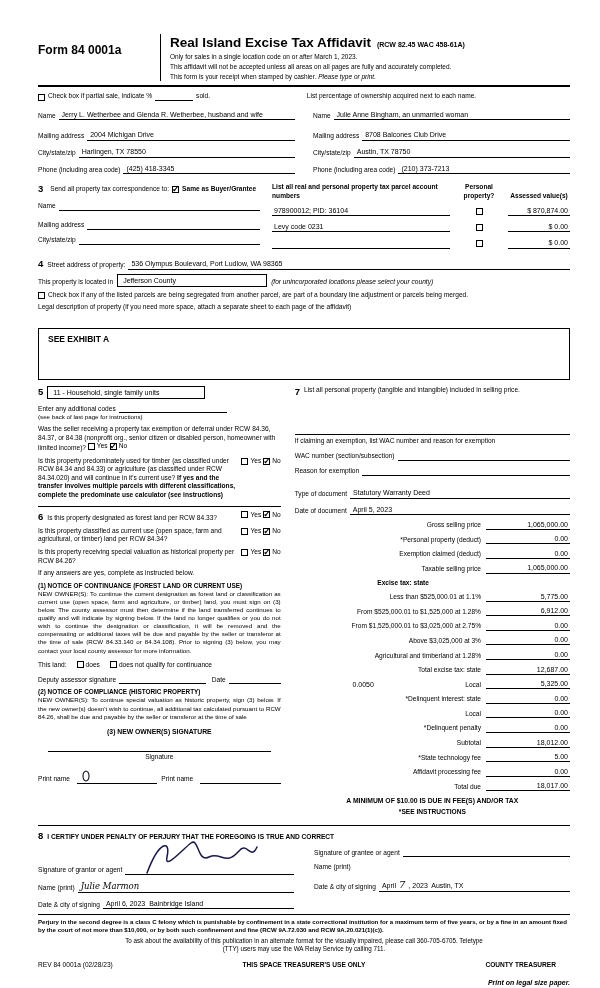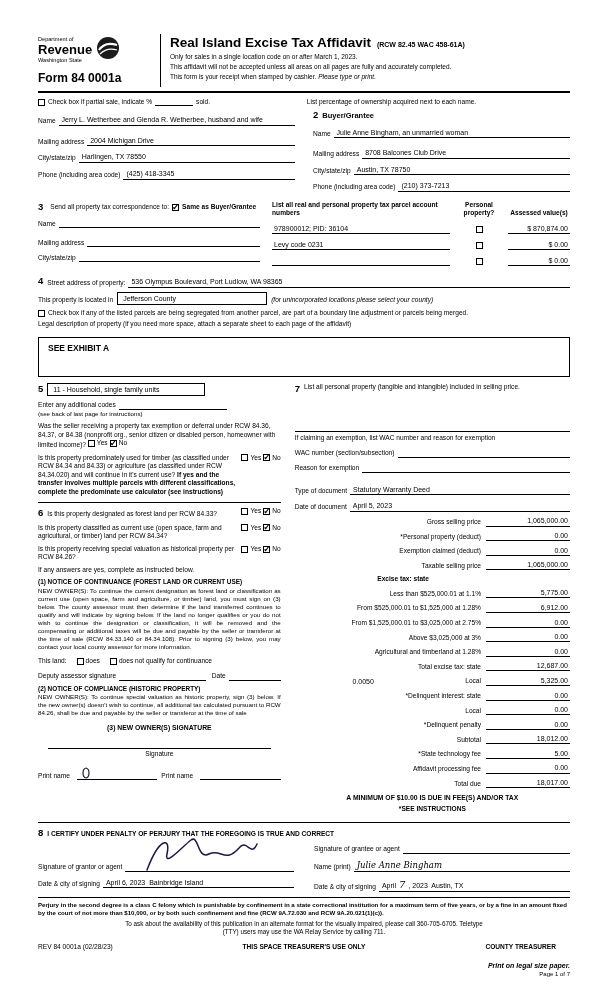--- a/index.html
+++ b/index.html
@@ -49,21 +49,21 @@
   .ph3{width:62px;text-align:center;}
   .prow{display:flex;align-items:flex-end;margin-top:6px;column-gap:4px;}
   .pnum{flex:1;border-bottom:1px solid #000;padding:0 2px;min-height:9px;font-size:7px;}
   .pcbc{width:50px;text-align:center;}
   .pval{width:62px;border-bottom:1px solid #000;text-align:right;padding:0 2px;font-size:7px;white-space:pre;}
   
   .s4{margin-top:9px;}
   .s4line{display:flex;align-items:flex-end;}
   .countybox{display:inline-block;border:1px solid #000;padding:1px 5px;min-width:150px;font-size:7px;margin:0 4px;}
   .segrow{display:flex;align-items:center;gap:3px;margin-top:4px;}
-  .legalbox{border:1px solid #000;height:40px;margin-top:8px;padding:5px 9px;font-weight:bold;font-size:8.5px;}
+  .legalbox{border:1px solid #000;height:52px;margin-top:17px;padding:5px 9px;font-weight:bold;font-size:8.5px;}
   
   .main{display:flex;margin-top:6px;}
   .mleft{width:47.5%;padding-right:10px;}
   .mright{flex:1;padding-left:4px;}
   .codebox{display:inline-block;border:1px solid #000;padding:1px 5px;min-width:158px;font-size:7px;}
   .s5add{display:flex;align-items:flex-end;width:78%;margin-top:5px;}
   .fineprint{font-size:6.2px;}
   .qflex{display:flex;align-items:flex-start;margin-top:4px;}
   .qtext{flex:1;padding-right:4px;}
   .yn{white-space:nowrap;display:inline-flex;gap:2px;align-items:center;}
@@ -103,32 +103,20 @@
   .printnote{text-align:right;font-size:7px;margin-top:9px;}
   .pagenote{font-size:6px;margin-top:1px;}
 </style>
 </head>
 <body>
 
 <div class="page">
 
   <div class="hdr">
     <div class="hdr-left">
-      <div class="dept-row">
-        <div>
-          <div class="dept-small">Department of</div>
-          <div class="dept-name">Revenue</div>
-          <div class="dept-sub">Washington State</div>
-        </div>
-        <svg width="24" height="24" viewBox="0 0 24 24">
-          <circle cx="12" cy="12" r="11" fill="#1b1b1b"></circle>
-          <path d="M3 14 Q 9 5 21 9" stroke="#fff" stroke-width="2.2" fill="none"></path>
-          <path d="M4 18 Q 11 11 21 14" stroke="#fff" stroke-width="1.2" fill="none"></path>
-        </svg>
-      </div>
       <div class="form-num">Form 84 0001a</div>
     </div>
     <div class="hdr-right">
       <div>
         <span class="title">Real Island Excise Tax Affidavit</span>
         <span class="title-ref">(RCW 82.45 WAC 458-61A)</span>
       </div>
       <div class="note">Only for sales in a single location code on or after March 1, 2023.</div>
       <div class="note">This affidavit will not be accepted unless all areas on all pages are fully and accurately completed.</div>
       <div class="note"><span>This form is your receipt when stamped by cashier. </span><i>Please type or print.</i></div>
@@ -159,21 +147,20 @@
       <div class="frow">
           <span class="flab">City/state/zip</span>
           <span class="fline"><span class="fval">Harlingen, TX 78550</span></span>
         </div>
       <div class="frow">
           <span class="flab">Phone (including area code)</span>
           <span class="fline"><span class="fval">(425) 418-3345</span></span>
         </div>
     </div>
     <div>
-      <div><span class="secnum">2</span><span class="sectitle">Buyer/Grantee</span></div>
       <div class="frow">
           <span class="flab">Name</span>
           <span class="fline"><span class="fval">Julie Anne Bingham, an unmarried woman</span></span>
         </div>
       <div class="frow addrgap">
           <span class="flab">Mailing address</span>
           <span class="fline"><span class="fval">8708 Balcones Club Drive</span></span>
         </div>
       <div class="frow">
           <span class="flab">City/state/zip</span>
@@ -462,32 +449,35 @@
       <div>
         <div class="frow">
             <span class="flab">Signature of grantor or agent</span>
           <span class="fline sigline">
             <svg class="sigsvg" width="120" height="44" viewBox="0 0 120 44">
               <path d="M8 40 C 20 8, 32 6, 28 24 C 25 38, 44 16, 52 10 C 60 4, 58 30, 70 24 C 82 18, 86 34, 100 18 C 108 8, 112 28, 118 14" fill="none" stroke="#1a1a4a" stroke-width="1.5" stroke-linecap="round"></path>
             </svg>
           </span>
         </div>
         <div class="frow">
+            <span class="flab">Name (print)</span>
+            <span class="fline"><span class="hand">Julie Marmon</span></span>
+          </div>
+        <div class="frow">
             <span class="flab">Date &amp; city of signing</span>
             <span class="fline"><span class="fval">April 6, 2023  Bainbridge Island</span></span>
           </div>
       </div>
       <div>
         <div class="frow">
             <span class="flab">Signature of grantee or agent</span>
             <span class="fline"></span>
           </div>
         <div class="frow">
             <span class="flab">Name (print)</span>
-            <span class="fline"><span class="hand">Julie Anne Bingham</span></span>
           </div>
         <div class="frow">
             <span class="flab">Date &amp; city of signing</span>
           <span class="fline"><span class="fval">April</span><span class="hand7">7</span><span class="fval">, 2023  Austin, TX</span></span>
         </div>
       </div>
     </div>
   </div>
 
   <div class="perjury"><span>Perjury in the second degree</span><span> is a class C felony which is punishable by confinement in a state correctional institution for a maximum term of five years, or by a fine in an amount fixed by the court of not more than $10,000, or by both such confinement and fine (RCW 9A.72.030 and RCW 9A.20.021(1)(c)).</span></div>

